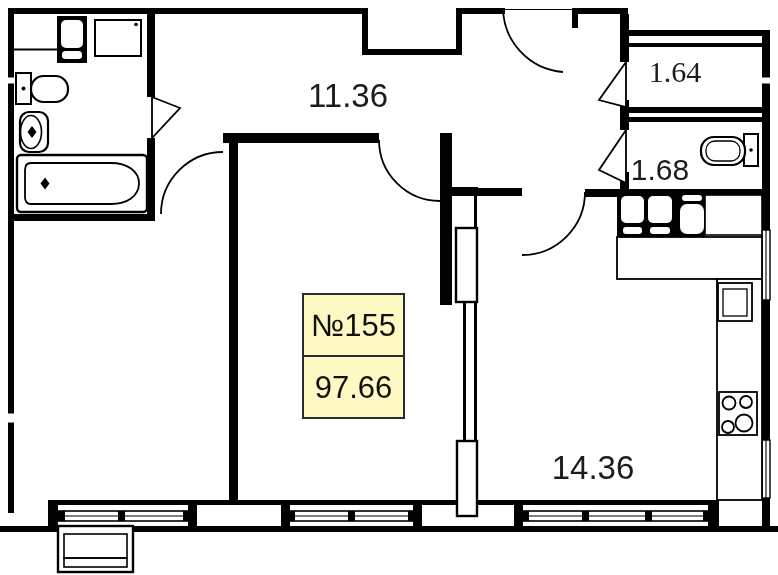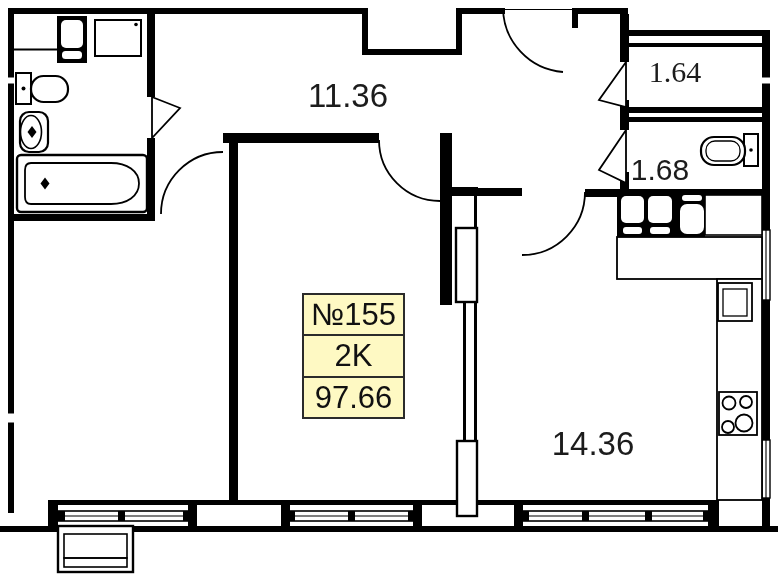--- a/index.html
+++ b/index.html
@@ -213,20 +213,19 @@
       <circle cx="746" cy="402" r="6"></circle>
       <circle cx="728" cy="427" r="6"></circle>
       <circle cx="744" cy="423" r="8.5"></circle>
     </g>
   </g>
 </svg>
 
   <div class="room-label lbl-lg" style="left:348px;top:96px;">11.36</div>
   <div class="room-label lbl-sm" style="left:675px;top:72px;font-family:Liberation Serif, serif;">1.64</div>
   <div class="room-label lbl-sm" style="left:660px;top:170px;">1.68</div>
-  <div class="room-label lbl-lg" style="left:593px;top:444px;">14.36</div>
+  <div class="room-label lbl-lg" style="left:593px;top:468px;">14.36</div>
 
   <div id="info-box">
     <div class="row">№155</div>
-    <div class="row">2K</div>
     <div class="row">97.66</div>
   </div>
 </div>
 
 </body></html>

